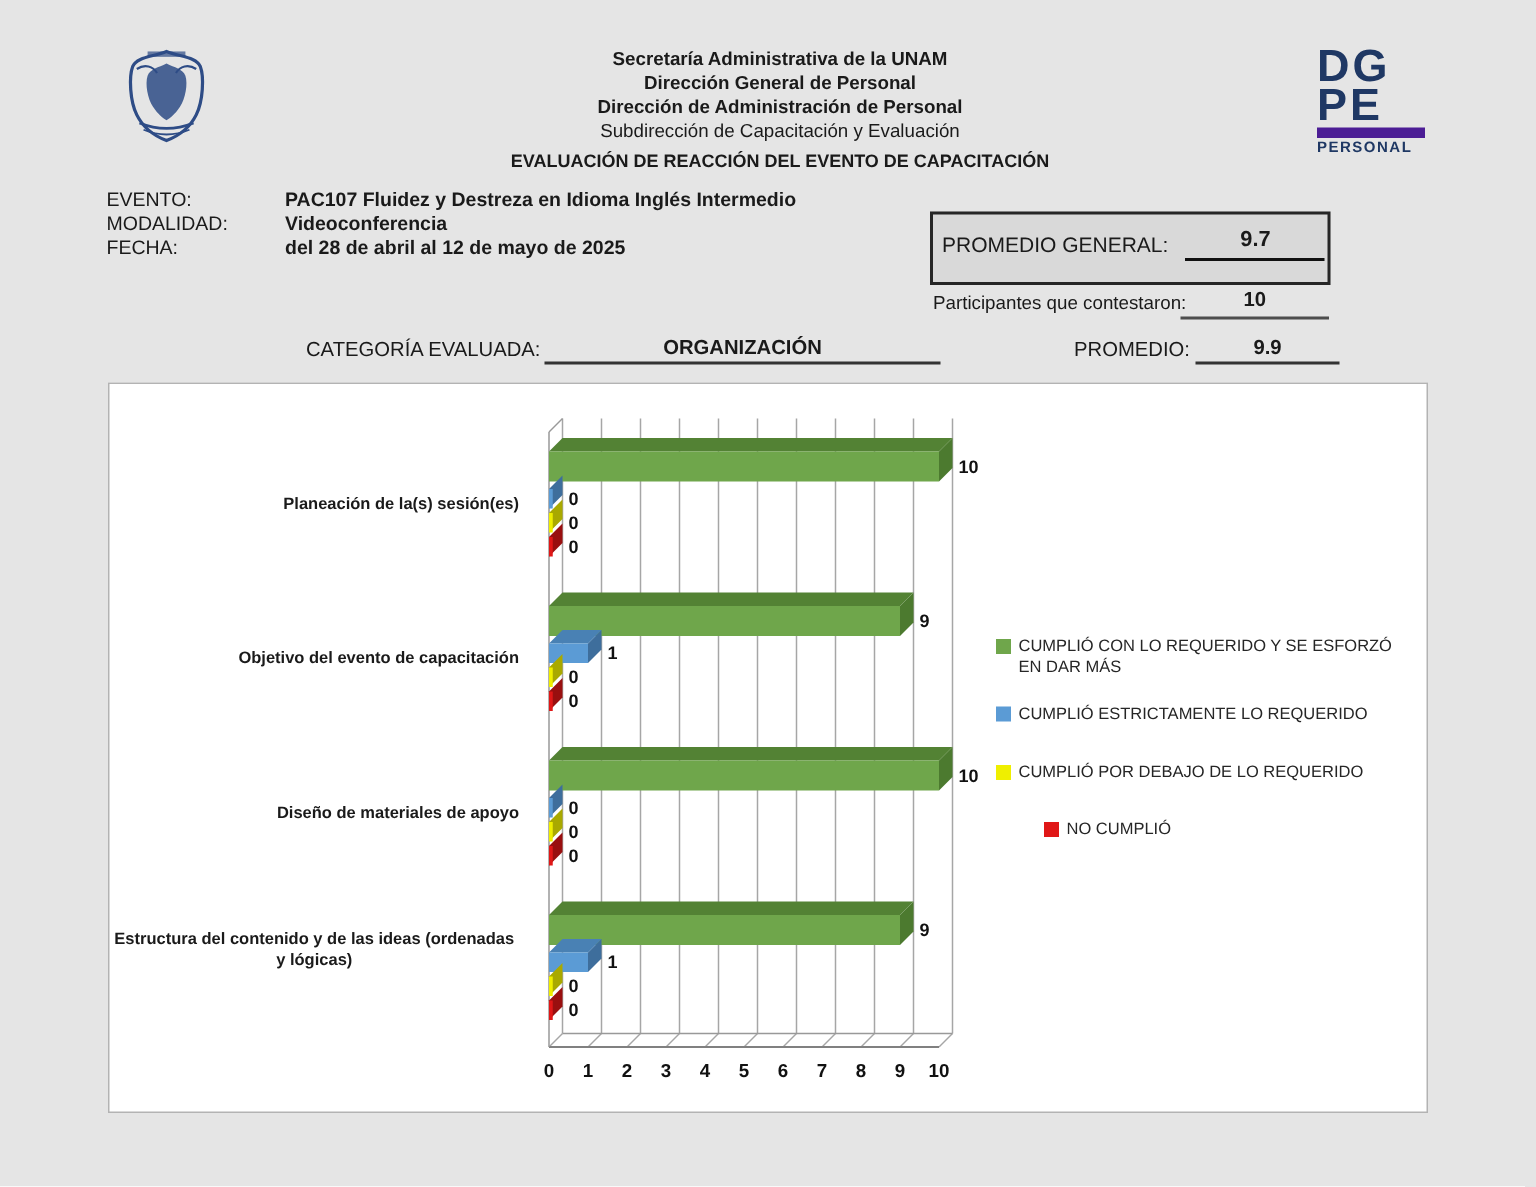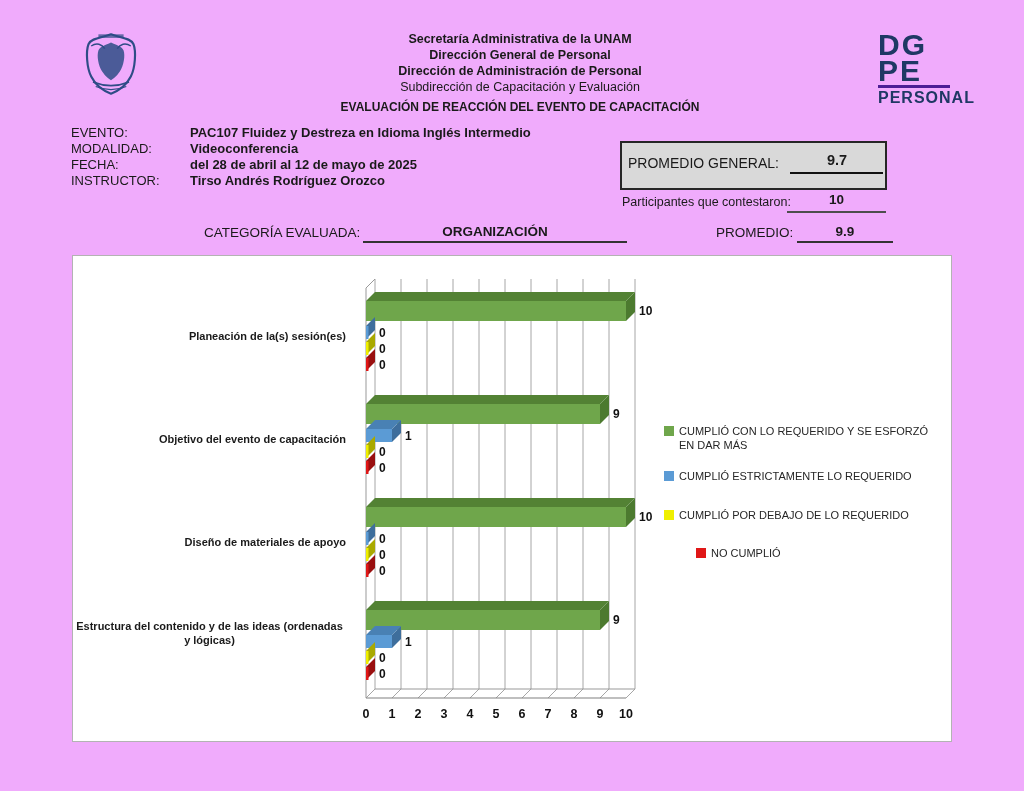--- a/index.html
+++ b/index.html
@@ -1,32 +1,32 @@
 <!DOCTYPE html>
 <html><head>
 <meta charset="utf-8">
 <style>
   html,body{margin:0;padding:0;background:#ffffff;}
   .page{
     position:relative;
     width:1024px;height:791px;
-    background:#f0abfc;
+    background:#e5e5e5;
     font-family:"Liberation Sans","DejaVu Sans",sans-serif;
     color:#1a1a1a;
     overflow:hidden;
   }
   .abs{position:absolute;}
 
   
   .org-block{left:292px;top:31px;width:456px;text-align:center;font-size:12.5px;line-height:16px;}
   .org-line-bold{font-weight:bold;}
   .doc-title{left:252px;top:100px;width:536px;text-align:center;font-weight:bold;font-size:12px;}
   .dgpe{left:878px;top:32px;width:78px;text-align:left;color:#1F3864;}
   .dgpe .big{font-weight:900;font-size:30px;line-height:26px;letter-spacing:2px;display:block;}
-  .dgpe .caption{font-weight:900;font-size:16px;letter-spacing:1px;display:block;margin-top:1px;border-top:3px solid #4c1d95;padding-top:1px;width:72px;}
+  .dgpe .caption{font-weight:900;font-size:10px;letter-spacing:1px;display:block;margin-top:1px;border-top:7px solid #4c1d95;padding-top:1px;width:72px;}
 
   
   .event-block{left:71px;top:125px;font-size:13px;line-height:16px;}
   .event-row{display:flex;}
   .event-label{width:119px;font-weight:normal;}
   .event-value{font-weight:bold;white-space:nowrap;}
 
   
   .pg-box{left:620px;top:141px;width:263px;height:45px;background:#d9d9d9;border:2px solid #262626;}
   .pg-label{left:628px;top:155px;font-size:14px;}
@@ -90,24 +90,20 @@
       <span class="event-label">EVENTO:</span>
       <span class="event-value">PAC107 Fluidez y Destreza en Idioma Inglés Intermedio</span>
     </div>
     <div class="event-row">
       <span class="event-label">MODALIDAD:</span>
       <span class="event-value">Videoconferencia</span>
     </div>
     <div class="event-row">
       <span class="event-label">FECHA:</span>
       <span class="event-value">del 28 de abril al 12 de mayo de 2025</span>
-    </div>
-    <div class="event-row">
-      <span class="event-label">INSTRUCTOR:</span>
-      <span class="event-value">Tirso Andrés Rodríguez Orozco</span>
     </div>
   </div>
 
   <div class="abs pg-box"></div>
   <div class="abs pg-label">PROMEDIO GENERAL:</div>
   <div class="abs pg-value">9.7</div>
   <div class="abs pg-underline"></div>
 
   <div class="abs part-label">Participantes que contestaron:</div>
   <div class="abs part-value">10</div>

